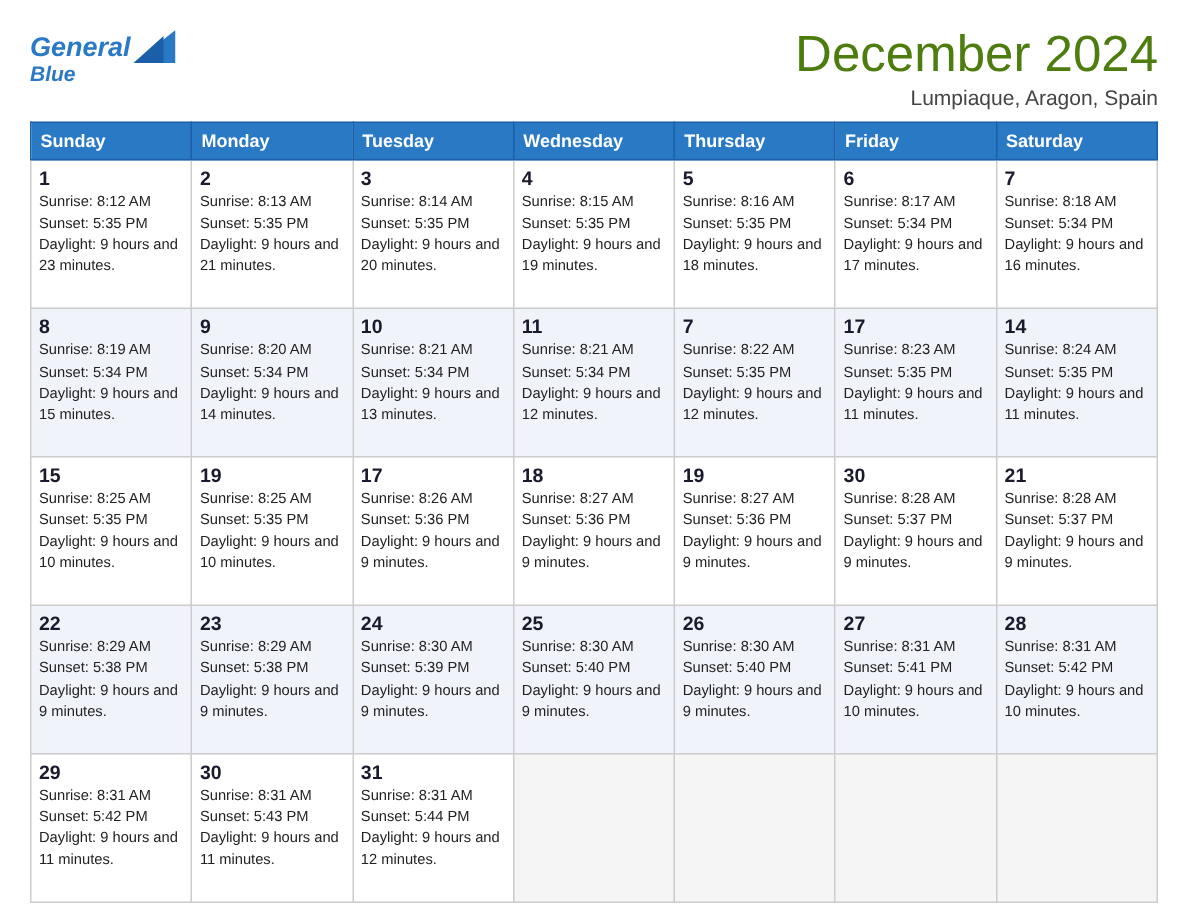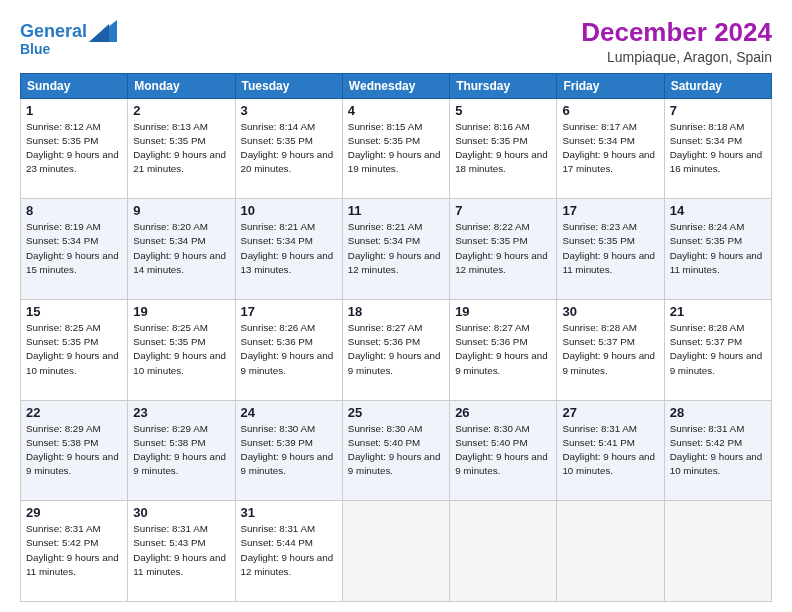--- a/index.html
+++ b/index.html
@@ -20,43 +20,44 @@
     .header {
       display: flex;
       align-items: flex-start;
       justify-content: space-between;
       margin-bottom: 8px;
     }
     .logo {
       display: flex;
       align-items: flex-start;
       margin-top: 4px;
+      font-style: italic;
     }
     .logo-text {
       font-size: 18px;
       font-weight: bold;
       color: #1a1a2e;
       line-height: 1.1;
     }
     .logo-text span {
       color: #2979c4;
     }
     .logo-icon {
       width: 28px;
       height: 22px;
       margin-left: 2px;
       margin-top: -2px;
     }
     .title-block {
       text-align: right;
     }
     .month-title {
-      font-size: 26px;
-      font-weight: bold;
-      color: #a21caf;
+      font-size: 34px;
+      font-weight: normal;
+      color: #4d7c0f;
       line-height: 1.1;
     }
     .location {
       font-size: 14px;
       color: #444;
       margin-top: 2px;
       text-align: right;
     }
     .calendar {
       flex: 1;

